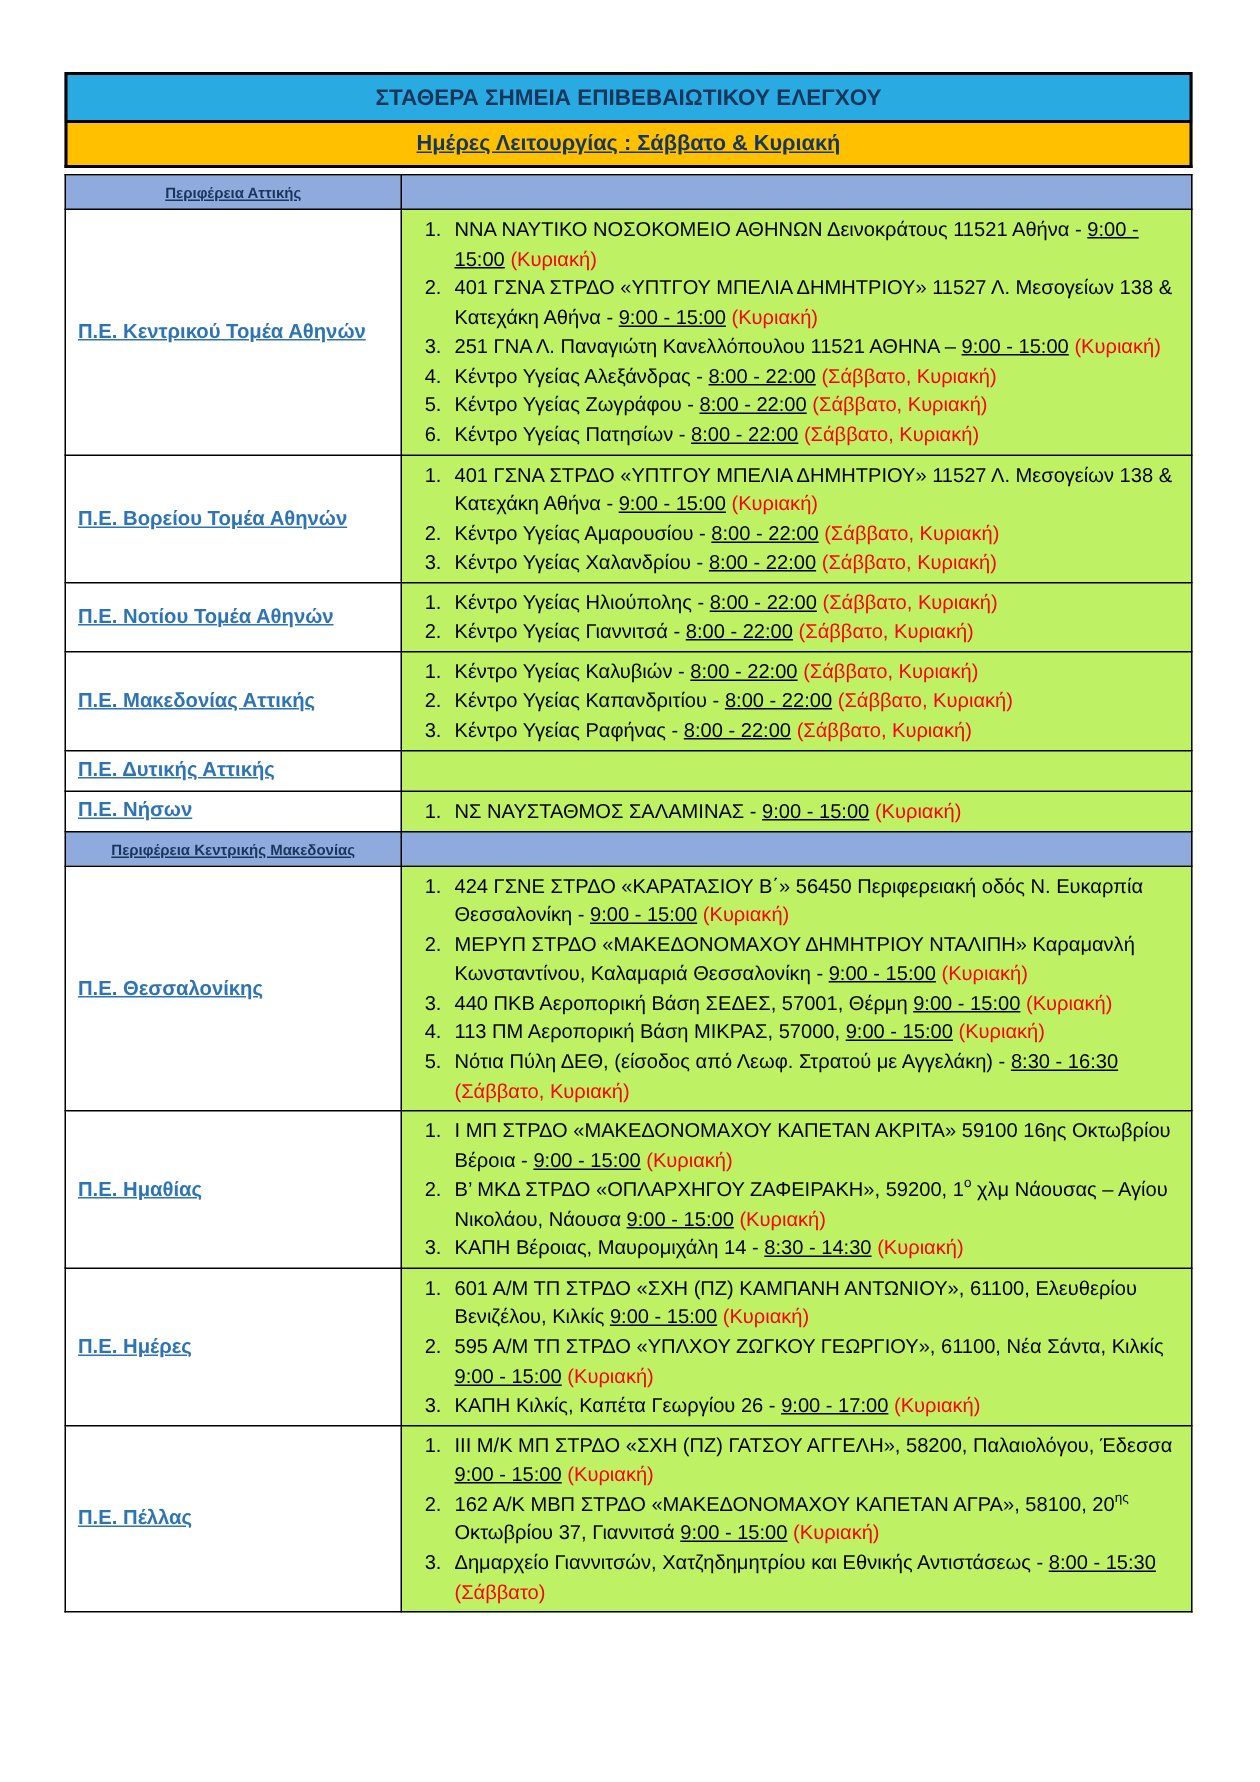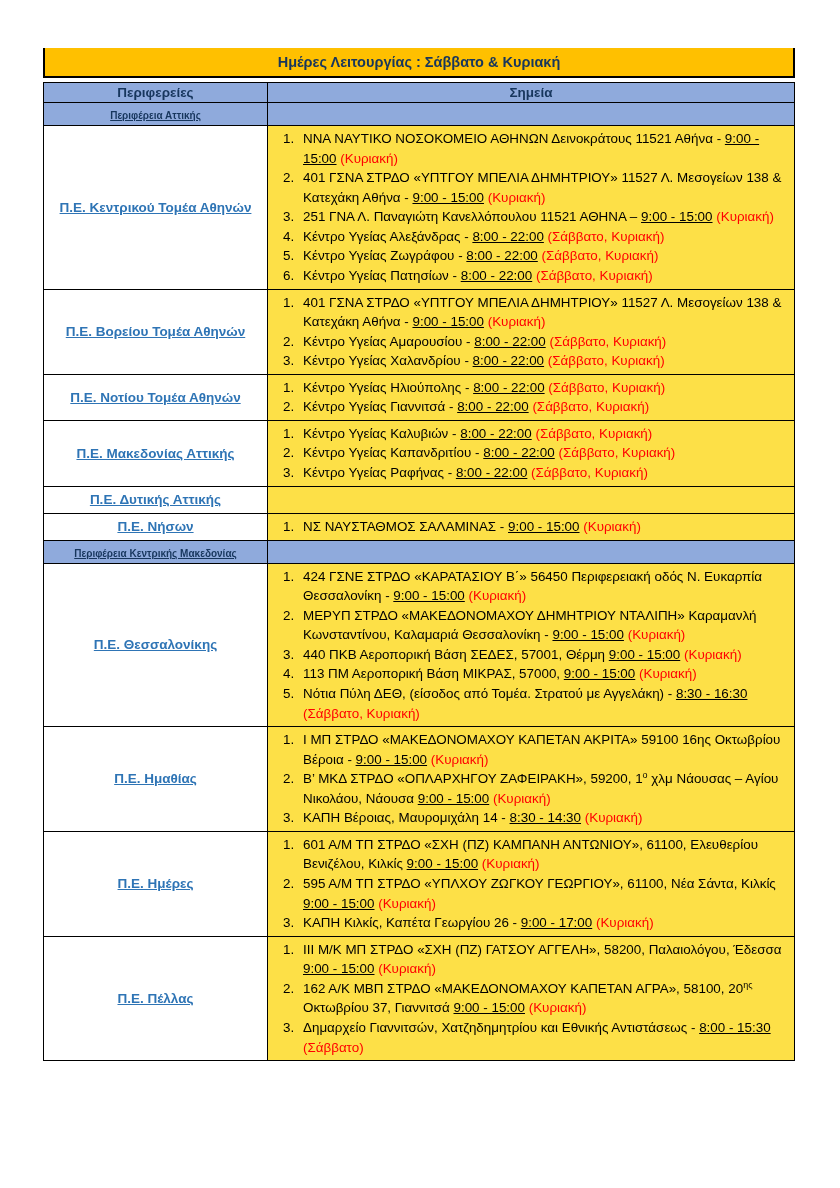--- a/index.html
+++ b/index.html
@@ -5,64 +5,63 @@
   html,body{margin:0;padding:0;}
   body{
     width:840px;height:1188px;background:#ffffff;
     font-family:"Liberation Sans",sans-serif;color:#000;position:relative;
   }
   .doc{position:absolute;left:43px;top:48px;width:752px;}
 
   .band{border:2px solid #000;text-align:center;font-weight:bold;color:var(--navy);}
   .title-band{background:var(--cyan);font-size:15px;padding:7px 4px 6px;}
   .subtitle-band{background:var(--orange);font-size:14.5px;padding:6px 4px;border-top:none;}
-  .subtitle-band span{text-align:center;}
+  .subtitle-band span{text-decoration:underline;text-align:center;}
 
   .tbl-gap{height:4px;}
 
   table.main{border-collapse:collapse;width:100%;table-layout:fixed;}
   table.main td,table.main th{border:1.6px solid #000;vertical-align:middle;}
   col.c-regions{width:224px;}
 
   tr.colhdr th{
     background:var(--lightblue);color:var(--navy);font-weight:bold;
     font-size:13.5px;text-align:center;padding:2px 2px;
   }
   tr.sechdr td{background:var(--lightblue);text-align:center;padding:2px 6px;}
   .region-name{color:var(--navy);font-weight:bold;text-decoration:underline;font-size:10px;line-height:1.4;}
 
-  td.regioncell{text-align:center;padding:2px 8px;background:#fff;}
+  td.regioncell{text-align:left;padding:2px 8px;background:#fff;}
   .pe-link{color:var(--linkblue);font-weight:bold;text-decoration:underline;font-size:13.5px;line-height:1.35;cursor:pointer;}
 
-  td.points{padding:2px 8px 2px 0;font-size:13.4px;background:#fde047;height:22px;}
+  td.points{padding:2px 8px 2px 0;font-size:13.4px;background:#bef264;height:22px;}
   td.points ol{margin:1px 0;padding-left:30px;}
   td.points li{padding-left:5px;line-height:1.46;margin:0;}
   .time{text-decoration:underline;}
   .days{color:var(--red);}
   sup{font-size:9px;line-height:0;}
 </style>
 </head>
 <body>
 
 <div class="doc">
+  <div class="band title-band">
+    <span>ΣΤΑΘΕΡΑ ΣΗΜΕΙΑ ΕΠΙΒΕΒΑΙΩΤΙΚΟΥ ΕΛΕΓΧΟΥ</span>
+  </div>
   <div class="band subtitle-band">
     <span>Ημέρες Λειτουργίας : Σάββατο &amp; Κυριακή</span>
   </div>
   <div class="tbl-gap"></div>
 
   <table class="main">
     <colgroup>
         <col class="c-regions">
         <col class="c-points">
       </colgroup>
     <tbody id="table-body">
-      <tr class="colhdr">
-        <th>Περιφερείες</th>
-        <th>Σημεία</th>
-      </tr>
     <tr class="sechdr">
           <td><span class="region-name">Περιφέρεια Αττικής</span></td>
           <td></td>
         </tr>
         <tr>
           <td class="regioncell"><span class="pe-link">Π.Ε. Κεντρικού Τομέα Αθηνών</span></td>
           <td class="points">
             <ol>
               <li><span class="loc">ΝΝΑ ΝΑΥΤΙΚΟ ΝΟΣΟΚΟΜΕΙΟ ΑΘΗΝΩΝ Δεινοκράτους 11521 Αθήνα - </span><span class="time">9:00 - 15:00</span> <span class="days">(Κυριακή)</span></li>
               <li><span class="loc">401 ΓΣΝΑ ΣΤΡΔΟ «ΥΠΤΓΟΥ ΜΠΕΛΙΑ ΔΗΜΗΤΡΙΟΥ» 11527 Λ. Μεσογείων 138 &amp; Κατεχάκη Αθήνα - </span><span class="time">9:00 - 15:00</span> <span class="days">(Κυριακή)</span></li>
@@ -119,21 +118,21 @@
           <td></td>
         </tr>
         <tr>
           <td class="regioncell"><span class="pe-link">Π.Ε. Θεσσαλονίκης</span></td>
           <td class="points">
             <ol>
               <li><span class="loc">424 ΓΣΝΕ ΣΤΡΔΟ «ΚΑΡΑΤΑΣΙΟΥ Β΄» 56450 Περιφερειακή οδός Ν. Ευκαρπία Θεσσαλονίκη - </span><span class="time">9:00 - 15:00</span> <span class="days">(Κυριακή)</span></li>
               <li><span class="loc">ΜΕΡΥΠ ΣΤΡΔΟ «ΜΑΚΕΔΟΝΟΜΑΧΟΥ ΔΗΜΗΤΡΙΟΥ ΝΤΑΛΙΠΗ» Καραμανλή Κωνσταντίνου, Καλαμαριά Θεσσαλονίκη - </span><span class="time">9:00 - 15:00</span> <span class="days">(Κυριακή)</span></li>
               <li><span class="loc">440 ΠΚΒ Αεροπορική Βάση ΣΕΔΕΣ, 57001, Θέρμη </span><span class="time">9:00 - 15:00</span> <span class="days">(Κυριακή)</span></li>
               <li><span class="loc">113 ΠΜ Αεροπορική Βάση ΜΙΚΡΑΣ, 57000, </span><span class="time">9:00 - 15:00</span> <span class="days">(Κυριακή)</span></li>
-              <li><span class="loc">Νότια Πύλη ΔΕΘ, (είσοδος από Τομέα. Στρατού με Αγγελάκη) - </span><span class="time">8:30 - 16:30</span> <span class="days">(Σάββατο, Κυριακή)</span></li>
+              <li><span class="loc">Νότια Πύλη ΔΕΘ, (είσοδος από Λεωφ. Στρατού με Αγγελάκη) - </span><span class="time">8:30 - 16:30</span> <span class="days">(Σάββατο, Κυριακή)</span></li>
             </ol>
           </td>
         </tr>
         <tr>
           <td class="regioncell"><span class="pe-link">Π.Ε. Ημαθίας</span></td>
           <td class="points">
             <ol>
               <li><span class="loc">Ι ΜΠ ΣΤΡΔΟ «ΜΑΚΕΔΟΝΟΜΑΧΟΥ ΚΑΠΕΤΑΝ ΑΚΡΙΤΑ» 59100 16ης Οκτωβρίου Βέροια - </span><span class="time">9:00 - 15:00</span> <span class="days">(Κυριακή)</span></li>
               <li><span class="loc">Β’ ΜΚΔ ΣΤΡΔΟ «ΟΠΛΑΡΧΗΓΟΥ ΖΑΦΕΙΡΑΚΗ», 59200, 1<sup>ο</sup> χλμ Νάουσας – Αγίου Νικολάου, Νάουσα </span><span class="time">9:00 - 15:00</span> <span class="days">(Κυριακή)</span></li>
               <li><span class="loc">ΚΑΠΗ Βέροιας, Μαυρομιχάλη 14 - </span><span class="time">8:30 - 14:30</span> <span class="days">(Κυριακή)</span></li>

